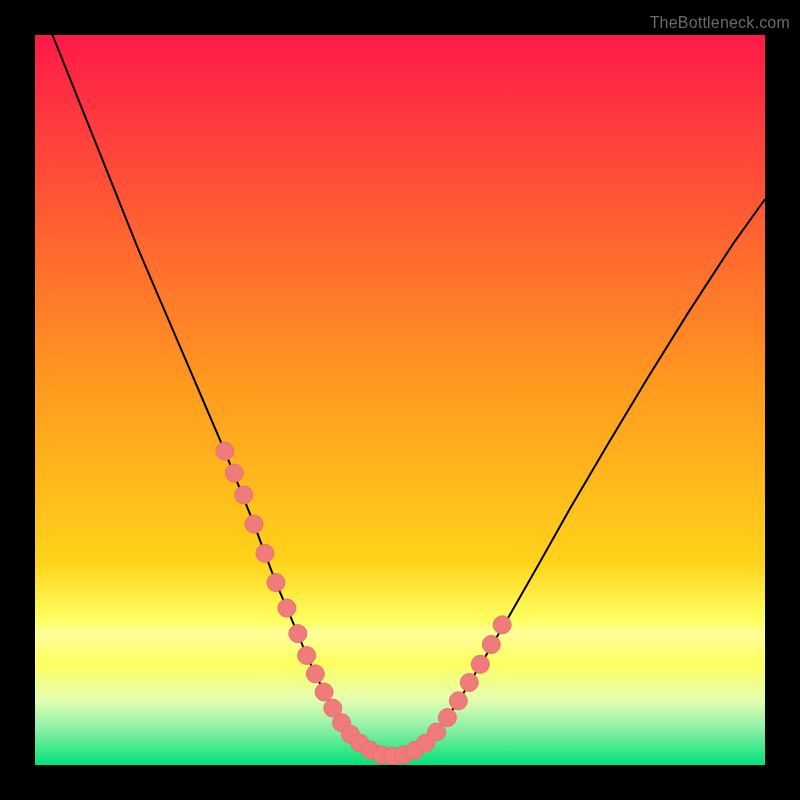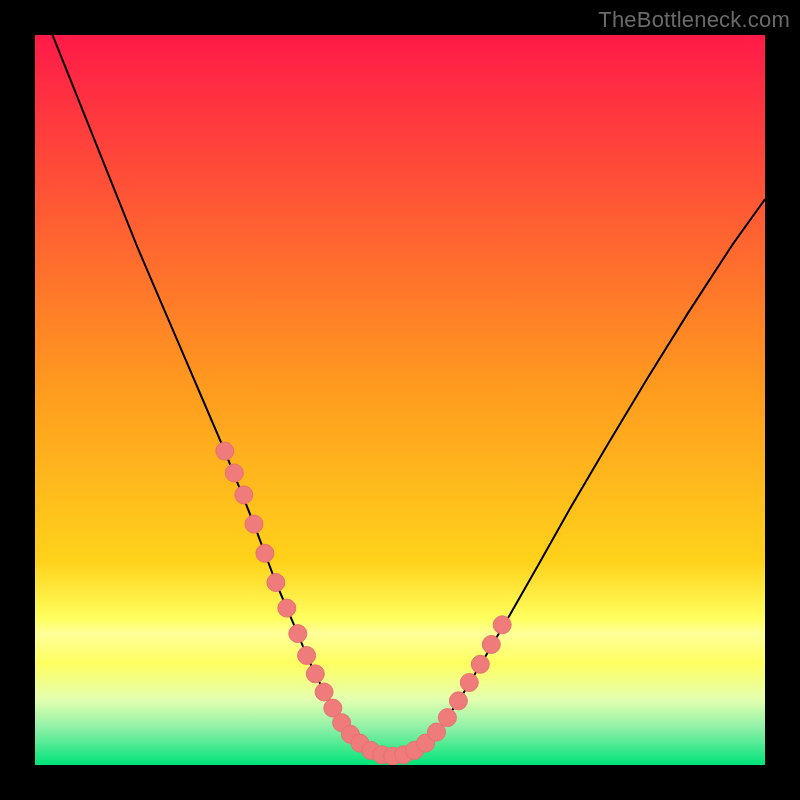--- a/index.html
+++ b/index.html
@@ -19,24 +19,24 @@
   .plot {
     position: absolute;
     left: 35px;
     top: 35px;
     width: 730px;
     height: 730px;
     overflow: hidden;
   }
   .attribution {
     position: absolute;
-    top: 7px;
+    top: 14px;
     right: 10px;
     color: #6a6a6a;
-    font-size: 22px;
+    font-size: 16px;
     font-weight: 400;
     letter-spacing: 0.2px;
     font-family: Arial, Helvetica, sans-serif;
   }
   svg { display: block; }
 </style>
 </head>
 <body>
 
 <div class="frame">

